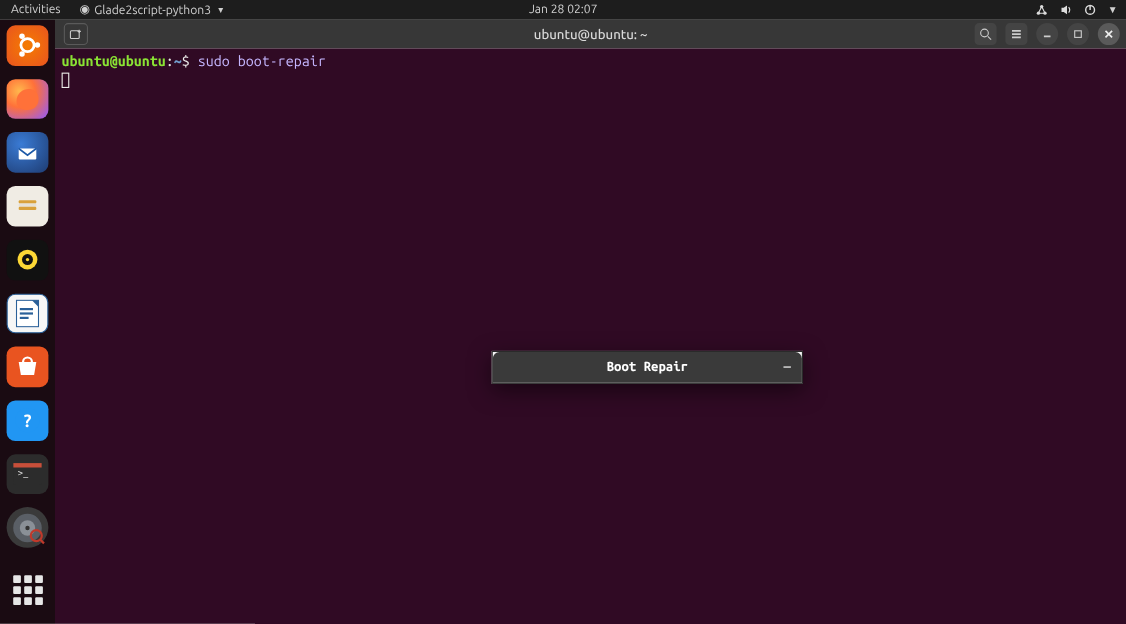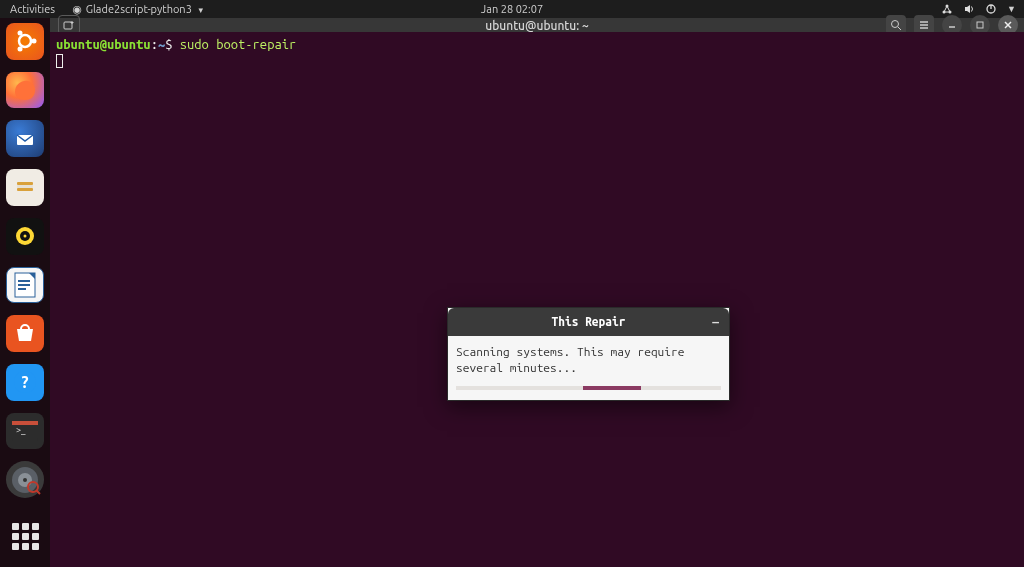--- a/index.html
+++ b/index.html
@@ -27,33 +27,33 @@
 .tile.help   { background:#2196f3;}
 .tile.term   { background:#2c2c2c;}
 .tile.disk   { background:#3a3a3a; border-radius:50%;}
 .apps-grid { width:30px; height:30px; display:grid; grid-template:repeat(3,7px)/repeat(3,7px); gap:3px; align-content:center; justify-content:center;}
 .apps-grid span{ background:#e6e6e6; border-radius:1px;}
 .tile svg { display:block; }
 .dock .spacer{flex:0 0 4px;}
 
 
 .term-win { position:absolute; top:18px; left:50px; right:0; bottom:0; display:flex; flex-direction:column; }
-.term-header { height:14px; background:#373737; display:flex; align-items:center; position:relative; color:#d9d9d9; font-size:12px;}
+.term-header { height:26px; background:#373737; display:flex; align-items:center; position:relative; color:#d9d9d9; font-size:12px;}
 .term-header .title{position:absolute; left:50%; transform:translateX(-50%); font-weight:500;}
 .term-header .newtab{ margin-left:8px; width:22px;height:20px; border:1px solid #5a5a5a; border-radius:4px; display:flex;align-items:center;justify-content:center;}
 .term-header .right { position:absolute; right:6px; display:flex; gap:8px; align-items:center;}
 .hbtn{ width:20px;height:20px; border-radius:4px; display:flex;align-items:center;justify-content:center; background:#444;}
 .hbtn.round{border-radius:50%;}
 .hbtn.close{background:#5a5a5a;}
 .term-body { flex:1; background:#300a24; color:#eeeeec; font-family:"Ubuntu Mono","DejaVu Sans Mono",monospace; font-size:13px; padding:4px 6px; line-height:16px; position:relative;}
 .prompt .user{color:#8ae234; font-weight:bold;}
 .prompt .host{color:#8ae234; font-weight:bold;}
 .prompt .colon{color:#eeeeec;}
 .prompt .path{color:#729fcf; font-weight:bold;}
-.prompt .cmd{color:#bef264;}
+.prompt .cmd{color:#c4b5fd;}
 .cursor{ display:inline-block; width:7px; height:14px; border:1px solid #eeeeec; margin-top:2px;}
 
 
 .dialog { position:absolute; left:397px; top:275px; width:283px; background:#f6f6f6; border:1px solid #2a2a2a; box-shadow:0 6px 20px rgba(0,0,0,.5); font-size:12px;}
 .dialog-header{ height:28px; background:#3a3a3a; color:#fff; display:flex; align-items:center; justify-content:center; position:relative; font-weight:bold; border-top-left-radius:6px;border-top-right-radius:6px;}
 .dialog-header .min{position:absolute; right:10px; color:#ddd;}
 .dialog-body{ padding:8px 8px 10px 8px; color:#333;}
 .progress{ height:4px; background:#e4e1de; margin-top:10px; position:relative; overflow:hidden;}
 .progress .bar{ position:absolute; left:48%; width:22%; top:0; bottom:0; background:#8b3a62;}
 </style>
@@ -224,24 +224,18 @@
   </div>
   <div class="term-body">
     <div class="prompt">
       <span class="user">ubuntu</span><span class="user">@</span><span class="host">ubuntu</span><span class="colon">:</span><span class="path">~</span><span class="colon">$ </span><span class="cmd">sudo boot-repair</span>
     </div>
     <span class="cursor"></span>
 
     
     <div class="dialog">
       <div class="dialog-header">
-        <span>This Repair</span>
+        <span>Boot Repair</span>
         <span class="min">—</span>
       </div>
-      <div class="dialog-body">
-        <div>Scanning systems. This may require several minutes...</div>
-        <div class="progress">
-            <div class="bar"></div>
-          </div>
-      </div>
     </div>
   </div>
 </div>
 
 </body></html>

